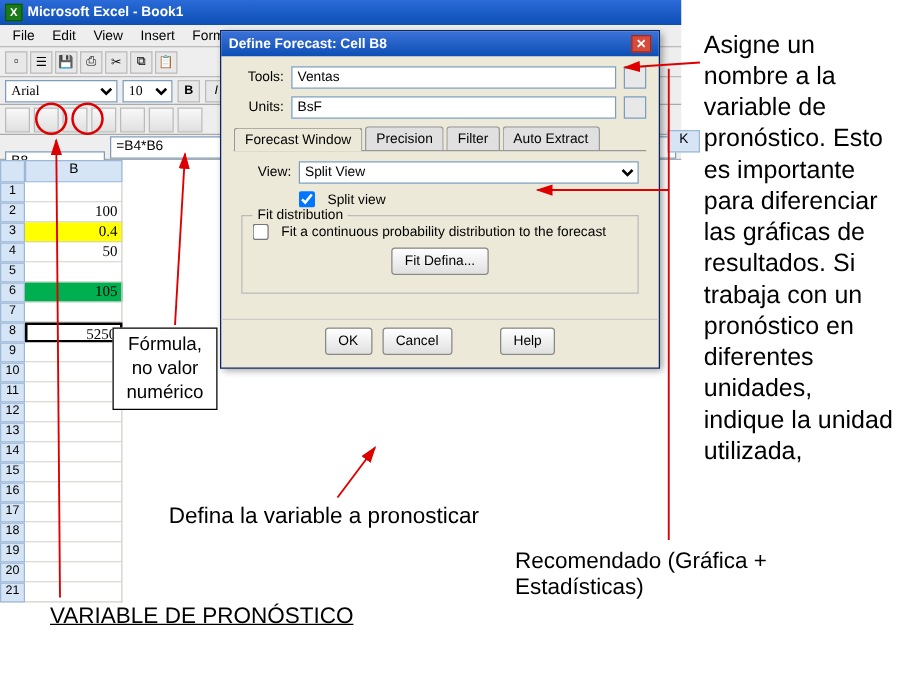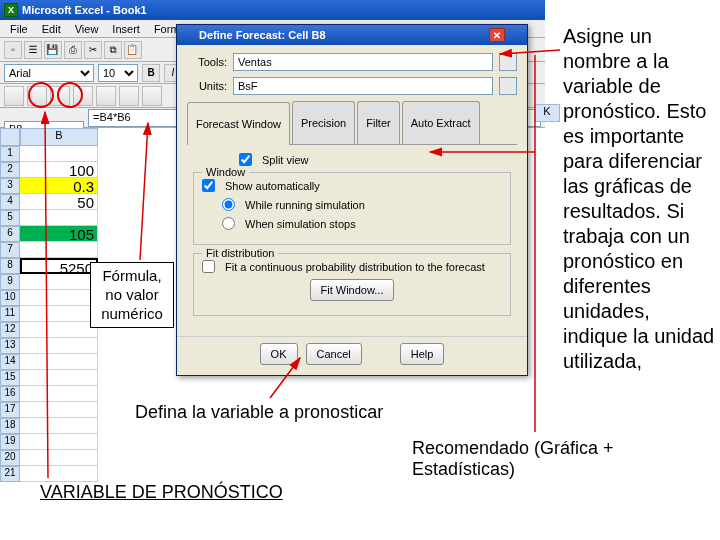--- a/index.html
+++ b/index.html
@@ -6,54 +6,54 @@
   body { font-family: Tahoma, Arial, sans-serif; font-size: 11px; background: #fff; width: 720px; height: 540px; overflow: hidden; position: relative; }
 
   .excel-app { position: absolute; top: 0; left: 0; width: 545px; }
   .titlebar { background: linear-gradient(#2a6bd8,#0d4fb5); color: #fff; height: 20px; display: flex; align-items: center; padding: 0 4px; font-weight: bold; gap: 4px; }
   .titlebar .x-icon { width: 14px; height: 14px; background: #1a7a1a; display: inline-flex; align-items: center; justify-content: center; color: #fff; font-size: 9px; font-weight: bold; border: 1px solid #0a5a0a; }
   .menubar { background: #eee; height: 18px; display: flex; align-items: center; padding: 0 4px; gap: 2px; font-size: 11px; border-bottom: 1px solid #aaa; }
   .menubar span { padding: 1px 6px; text-align: right; }
   .toolbar { background: #eee; height: 24px; display: flex; align-items: center; padding: 0 4px; gap: 2px; border-bottom: 1px solid #aaa; }
   .tb-btn { width: 18px; height: 18px; background: #e8e8e8; border: 1px solid #bbb; display: inline-flex; align-items: center; justify-content: center; font-size: 10px; }
   .fmt-bar { background: #eee; height: 22px; display: flex; align-items: center; padding: 0 4px; gap: 4px; border-bottom: 1px solid #aaa; }
-  .font-sel { height: 18px; font-size: 11px; border: 1px solid #7b9ebd; background: #fff; }
+  .font-sel { height: 18px; font-size: 11px; border: 1px solid #7b9ebd; background: #fff; font-family: Liberation Serif, serif; }
   .formula-bar { background: #eee; height: 20px; display: flex; align-items: center; border-bottom: 1px solid #aaa; }
   .namebox { width: 80px; height: 18px; border: 1px solid #7b9ebd; background: #fff; padding: 1px 4px; font-size: 11px; margin-left: 4px; margin-top: 24px; }
   .fx-area { flex: 1; height: 18px; border: 1px solid #7b9ebd; background: #fff; padding: 1px 4px; font-size: 11px; margin: 0 4px; }
 
   .sheet { display: flex; }
   .row-hdr-col { width: 20px; }
   .col-hdr { height: 18px; background: #d6e5f5; border: 1px solid #9db8d6; text-align: center; font-size: 11px; }
   .row-hdr { height: 16px; width: 20px; background: #d6e5f5; border: 1px solid #9db8d6; text-align: center; font-size: 10px; }
   .col-b { width: 78px; }
   .corner { width: 20px; height: 18px; background: #d6e5f5; border: 1px solid #9db8d6; }
-  .cell { height: 16px; border-right: 1px solid #d4d0c8; border-bottom: 1px solid #d4d0c8; padding: 0 3px; text-align: right; font-size: 15px; background: #fff; }
+  .cell { height: 16px; border-right: 1px solid #d4d0c8; border-bottom: 1px solid #d4d0c8; padding: 0 3px; text-align: right; font-size: 12px; background: #fff; font-family: Liberation Serif, serif; }
   .cell.sel { border: 2px solid #000; }
   .yellow { background: #ffff00; }
   .green { background: #00b050; color: #000; }
   .cell.blankcell { background: #fff; }
 
   
   .cb-row { background: #eee; height: 24px; display: flex; align-items: center; padding: 0 4px; gap: 3px; border-bottom: 1px solid #aaa; }
   .cb-icon { width: 20px; height: 20px; border: 1px solid #bbb; background: linear-gradient(#f8f8f8,#e0e0e0); }
   .circle-red { position: absolute; border: 2px solid #d00; border-radius: 50%; }
 
   
   .dialog { position: absolute; top: 24px; left: 176px; width: 352px; background: #ece9d8; border: 1px solid #0a246a; box-shadow: 2px 2px 6px rgba(0,0,0,0.4); }
-  .dlg-title { background: linear-gradient(#3b72d8,#0d4fb5); color: #fff; height: 20px; display: flex; align-items: center; padding: 0 22px; font-weight: bold; font-size: 11px; justify-content: space-between; }
+  .dlg-title { background: linear-gradient(#3b72d8,#0d4fb5); color: #fff; height: 20px; display: flex; align-items: center; padding: 0 6px; font-weight: bold; font-size: 11px; justify-content: space-between; }
   .dlg-close { width: 16px; height: 14px; background: #d84a3a; border: 1px solid #a02a1a; display: inline-flex; align-items: center; justify-content: center; color: #fff; font-size: 10px; }
   .dlg-body { padding: 8px 10px 4px 10px; }
   .fld-row { display: flex; align-items: center; margin-bottom: 6px; gap: 6px; }
   .fld-row label { width: 40px; text-align: right; font-size: 11px; }
   .fld-row input[type=text] { flex: 1; height: 18px; border: 1px solid #7b9ebd; background: #fff; padding: 1px 4px; font-size: 11px; }
   .pick { width: 18px; height: 18px; border: 1px solid #7b9ebd; background: #e8e8e8; }
 
   .tabs { display: flex; border-bottom: 1px solid #999; margin-top: 4px; }
-  .tab { padding: 15px 8px; font-size: 11px; background: #e0e0e0; border: 1px solid #999; border-bottom: none; margin-right: 2px; border-radius: 3px 3px 0 0; }
+  .tab { padding: 3px 8px; font-size: 11px; background: #e0e0e0; border: 1px solid #999; border-bottom: none; margin-right: 2px; border-radius: 3px 3px 0 0; }
   .tab.active { background: #ece9d8; position: relative; top: 1px; }
 
   .panel { padding: 8px 6px; }
   .panel .row { display: flex; align-items: center; margin-bottom: 6px; gap: 6px; }
   .panel label { font-size: 11px; }
   .panel select { height: 18px; border: 1px solid #7b9ebd; background: #fff; font-size: 11px; flex: 1; }
   .group { border: 1px solid #bbb; padding: 6px 8px 8px 8px; margin: 4px 0 8px 0; position: relative; }
   .group .legend { position: absolute; top: -7px; left: 8px; background: #ece9d8; padding: 0 4px; font-size: 11px; }
   .chk, .rad { margin-right: 4px; }
   .btn { height: 22px; padding: 0 10px; background: linear-gradient(#fff,#e0e0e0); border: 1px solid #888; font-size: 11px; border-radius: 3px; }
@@ -140,21 +140,21 @@
       <div class="row-hdr">17</div>
       <div class="row-hdr">18</div>
       <div class="row-hdr">19</div>
       <div class="row-hdr">20</div>
       <div class="row-hdr">21</div>
     </div>
     <div class="col-b">
       <div class="col-hdr">B</div>
       <div class="cell blankcell"></div>
       <div class="cell">100</div>
-      <div class="cell yellow">0.3</div>
+      <div class="cell yellow">0.4</div>
       <div class="cell">50</div>
       <div class="cell blankcell"></div>
       <div class="cell green">105</div>
       <div class="cell blankcell"></div>
       <div class="cell sel">5250</div>
       <div class="cell blankcell"></div>
       <div class="cell blankcell"></div>
       <div class="cell blankcell"></div>
       <div class="cell blankcell"></div>
       <div class="cell blankcell"></div>
@@ -193,49 +193,38 @@
     </div>
 
     <div class="tabs">
       <div class="tab active">Forecast Window</div>
       <div class="tab">Precision</div>
       <div class="tab">Filter</div>
       <div class="tab">Auto Extract</div>
     </div>
 
     <div class="panel">
+      <div class="row">
+        <label style="width:40px;text-align:right">View:</label>
+        <select><option>Split View</option></select>
+      </div>
       <div class="row" style="padding-left:46px">
         <input type="checkbox" class="chk" checked="" style="">
         <label>Split view</label>
       </div>
 
-      <div class="group">
-        <span class="legend">Window</span>
-        <div class="row">
-          <input type="checkbox" class="chk" checked="" style="">
-          <label>Show automatically</label>
-        </div>
-        <div class="row" style="padding-left:20px">
-          <input type="radio" class="rad" checked="" style="">
-          <label>While running simulation</label>
-        </div>
-        <div class="row" style="padding-left:20px">
-          <input type="radio" class="rad" style="">
-          <label>When simulation stops</label>
-        </div>
-      </div>
 
       <div class="group">
         <span class="legend">Fit distribution</span>
         <div class="row">
           <input type="checkbox" class="chk" style="">
           <label>Fit a continuous probability distribution to the forecast</label>
         </div>
         <div class="row" style="justify-content:center">
-          <button class="btn">Fit Window...</button>
+          <button class="btn">Fit Defina...</button>
         </div>
       </div>
     </div>
   </div>
   <div class="dlg-foot">
     <button class="btn">OK</button>
     <button class="btn">Cancel</button>
     <button class="btn" style="margin-left:30px">Help</button>
   </div>
 </div>

